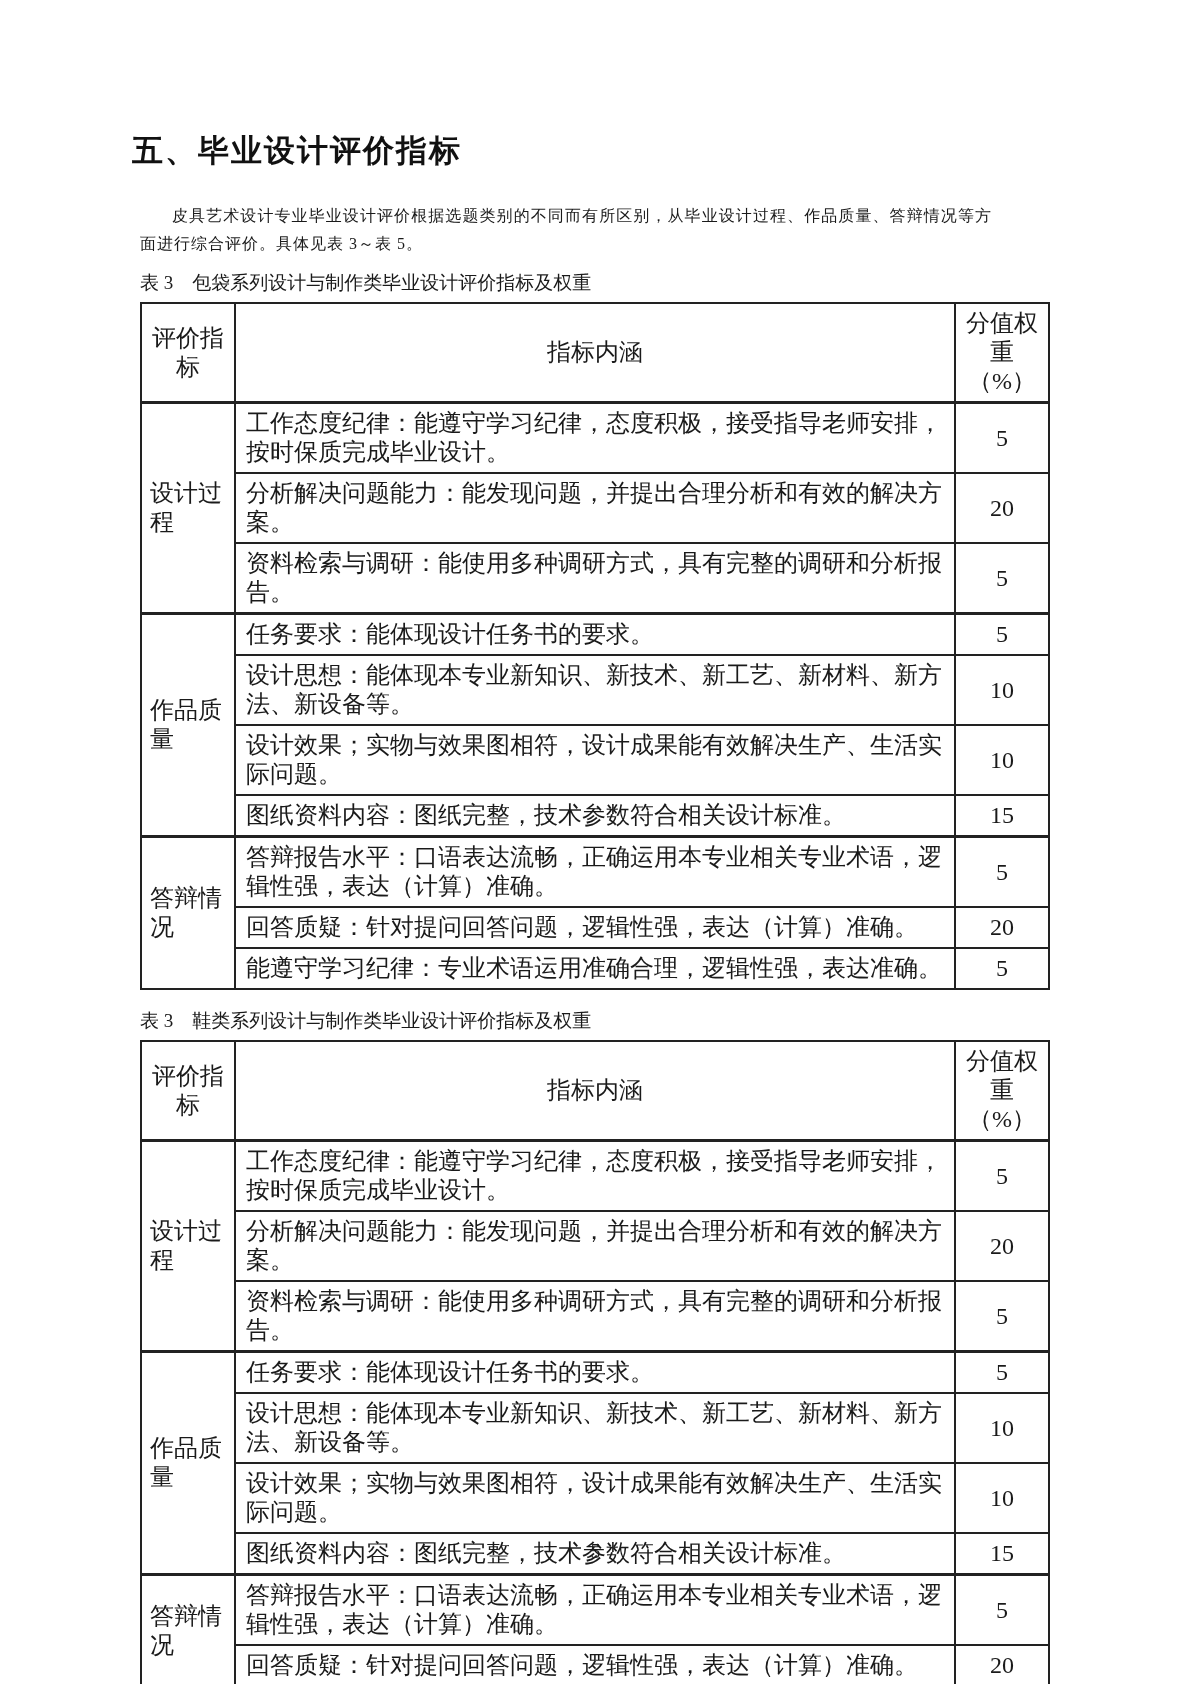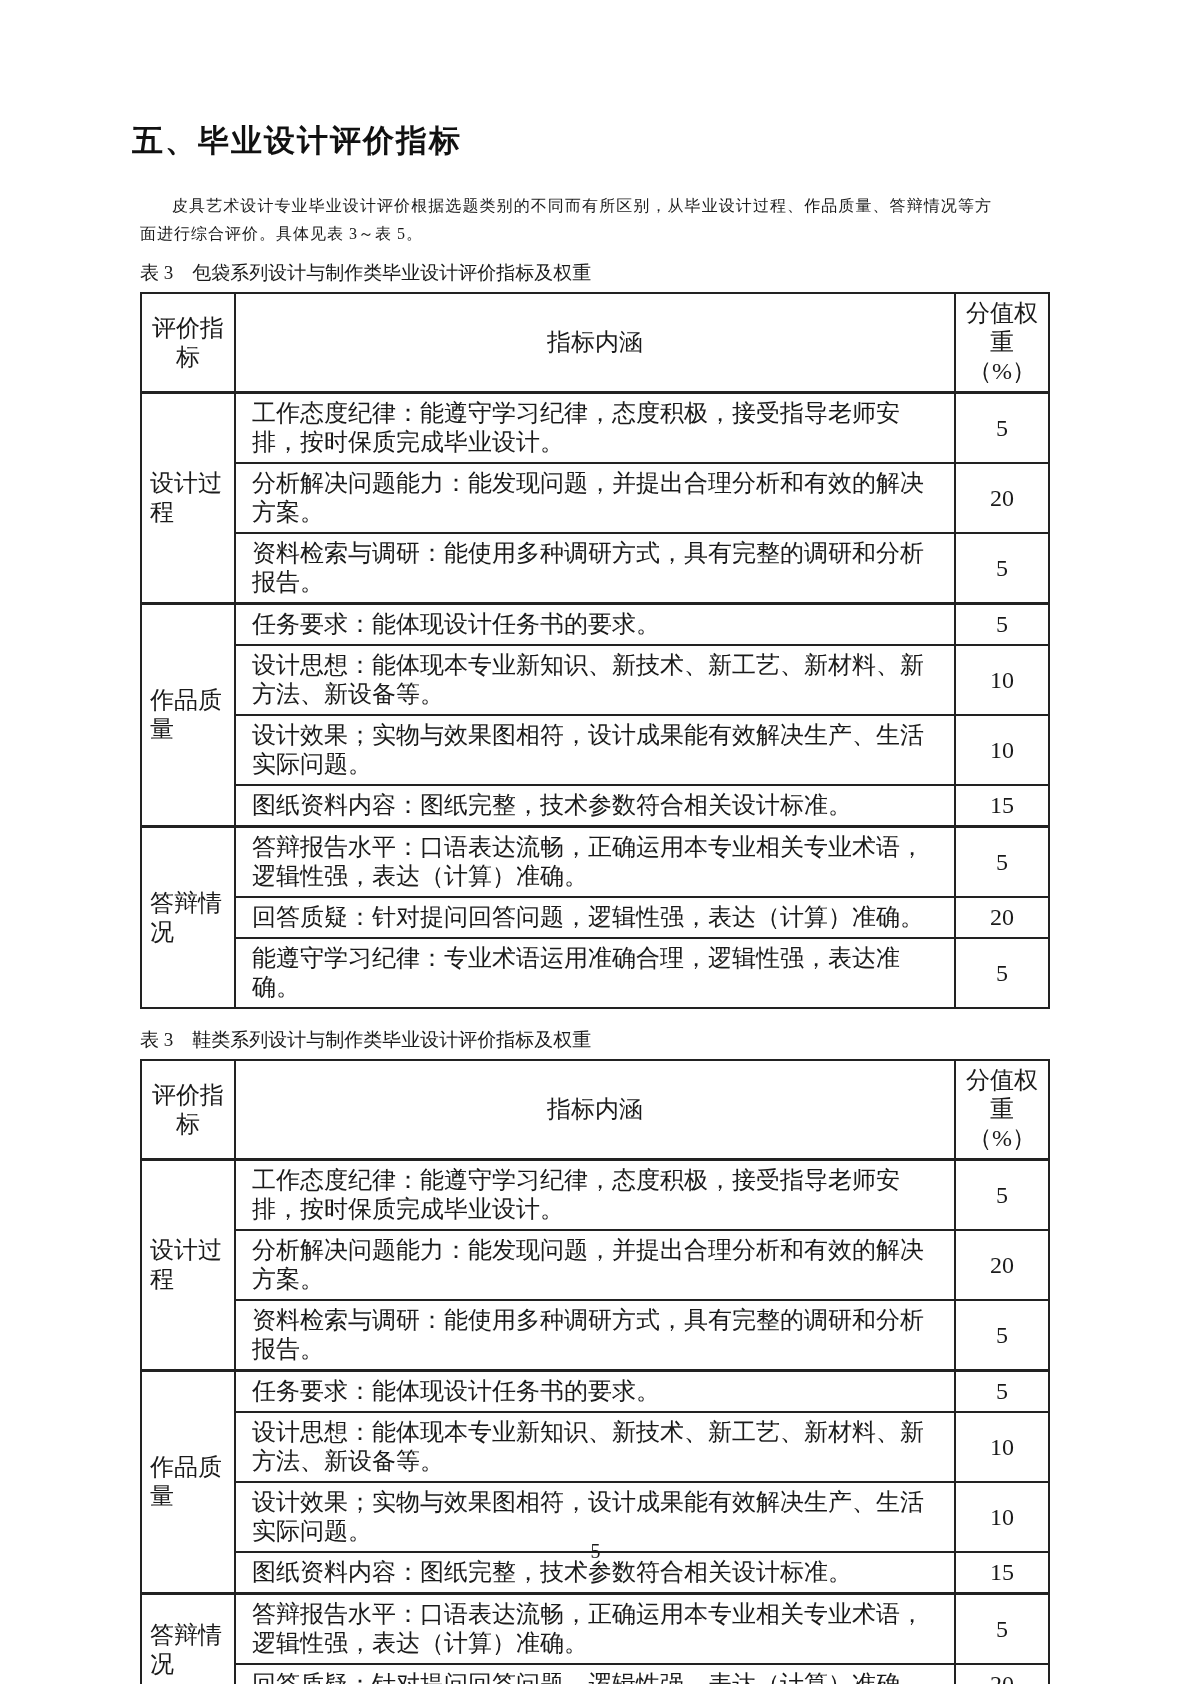--- a/index.html
+++ b/index.html
@@ -13,21 +13,21 @@
     font-family: "Liberation Serif", "DejaVu Serif", serif;
     padding: 120px 141px 0 140px;
     overflow: hidden;
   }
   .heading {
     font-family: Liberation Serif, serif;
     font-weight: 700;
     font-size: 31px;
     line-height: 42px;
     letter-spacing: 2px;
-    margin: 0 0 30px -8px;
+    margin: 10px 0 30px -8px;
     color: #111;
   }
   .intro {
     width: 852px;
     font-size: 16px;
     line-height: 28px;
     letter-spacing: 1px;
     text-align: justify;
     text-indent: 2em;
     margin-bottom: 12px;
@@ -53,21 +53,21 @@
     border: 2px solid #222;
     line-height: 29px;
     padding: 5px 8px;
     vertical-align: middle;
     font-weight: normal;
   }
   .eval-table th { text-align: center; }
   .eval-table thead th { border-bottom: 3px solid #222; height: 97px; }
   td.cat-cell    { text-align: left; }
   td.weight-cell { text-align: center; }
-  td.content-cell { text-align: left; padding: 5px 16px; }
+  td.content-cell { text-align: left; padding: 5px 10px; }
   tr.group-start td { border-top: 3px solid #222; }
   .page-number {
     position: absolute;
     top: 1540px;
     left: 0;
     width: 100%;
     text-align: center;
     font-size: 20px;
     color: #1a1a1a;
   }

